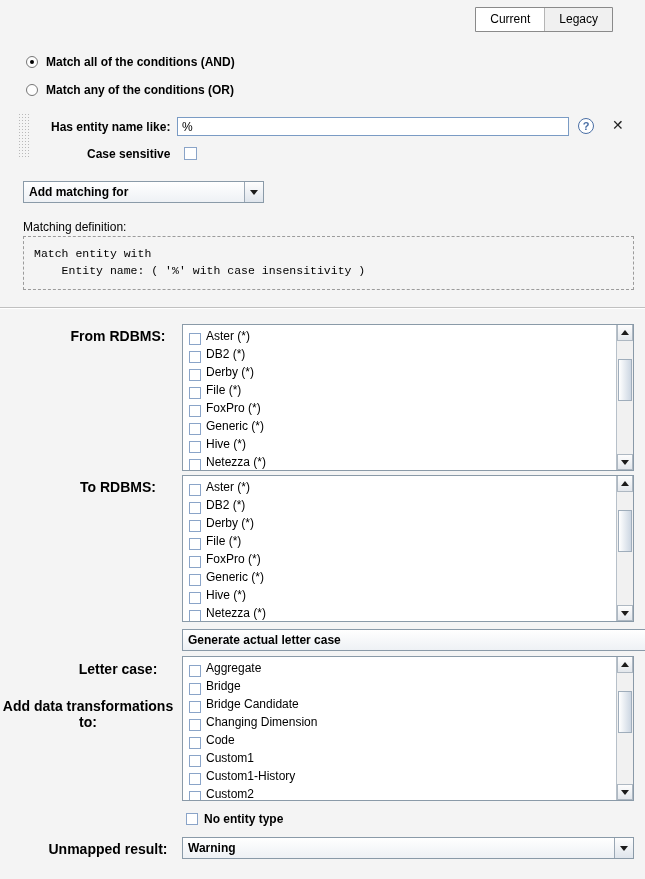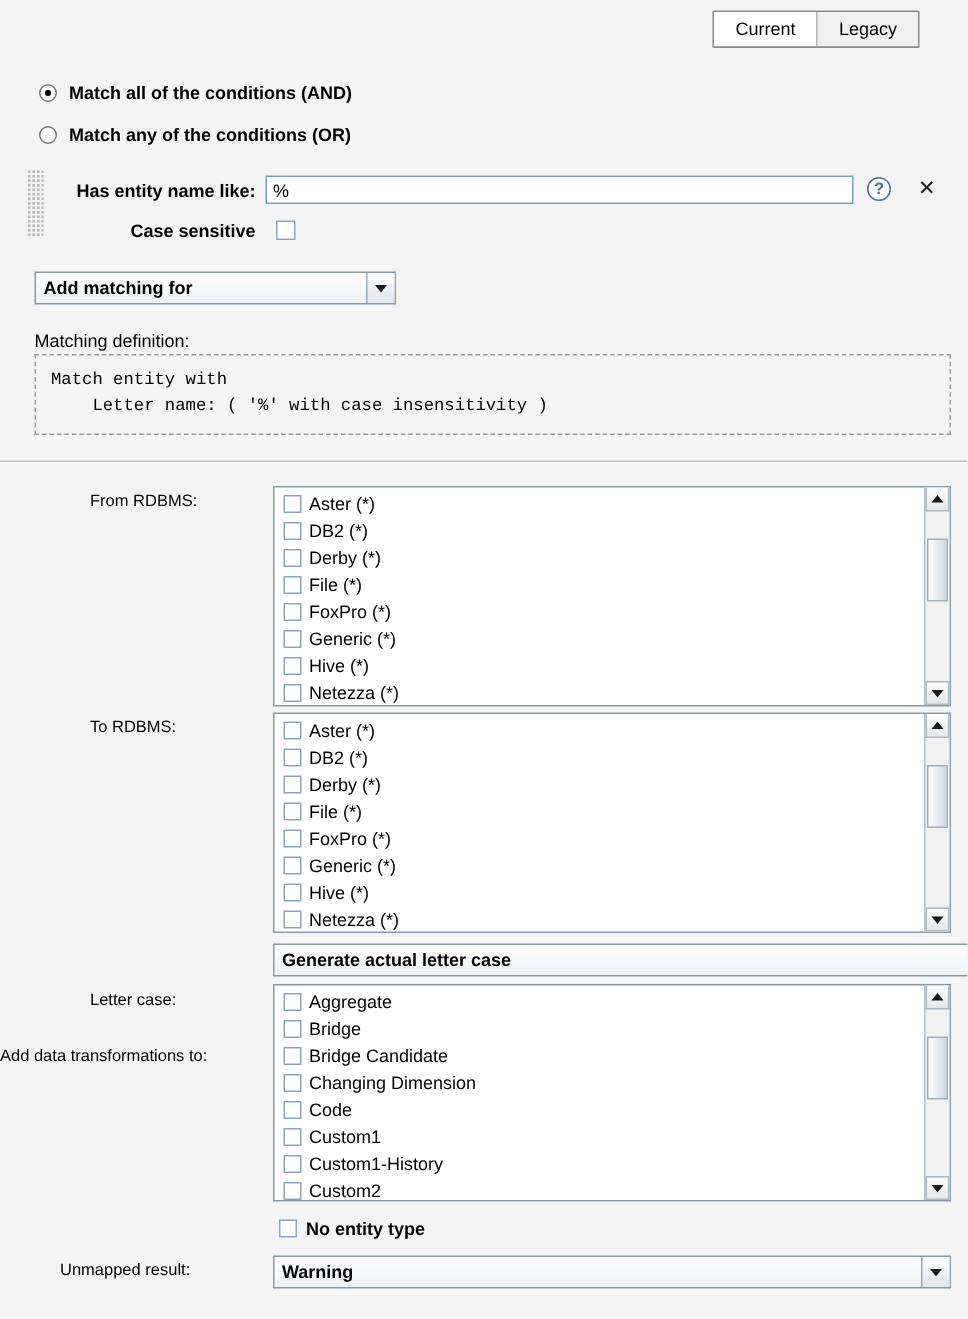--- a/index.html
+++ b/index.html
@@ -242,23 +242,23 @@
     top: 307px;
     width: 645px;
     height: 0;
     border-top: 1px solid #c0c0c0;
     border-bottom: 1px solid #ffffff;
   }
 
   
   .field-label {
     position: absolute;
-    font-size: 11px;
-    font-weight: normal;
-    text-align: left;
+    font-size: 14px;
+    font-weight: bold;
+    text-align: center;
   }
   #label-from-rdbms { left: 60px; top: 328px; width: 116px; }
   #label-to-rdbms   { left: 60px; top: 479px; width: 116px; }
   #label-letter-case{ left: 60px; top: 633px; width: 116px; margin-top: 28px; }
   #label-add-dt     { left: 0px;  top: 660px; width: 176px; margin-top: 38px; }
   #label-unmapped   { left: 40px; top: 841px; width: 136px; }
 
   
   .listbox {
     position: absolute;
@@ -274,21 +274,21 @@
   .list-items {
     position: absolute;
     left: 0;
     top: 0;
     right: 17px;
     bottom: 0;
     padding: 2px 0 0 6px;
   }
   .list-item {
     display: flex;
-    align-items: center;
+    align-items: flex-end;
     gap: 5px;
     height: 18px;
     font-size: 12px;
   }
   .list-item .lbl { line-height: 18px; }
 
   
   .vscroll {
     position: absolute;
     right: 0;
@@ -372,21 +372,21 @@
 
 <div class="combo" id="add-matching-combo">
   <span class="combo-text">Add matching for</span>
   <span class="combo-arrow">
       <span class="arrow-down"></span>
     </span>
 </div>
 
 <div class="md-title">Matching definition:</div>
 <div class="md-box">Match entity with
-    Letter name: ( '%' with case insensitivity )</div>
+    Entity name: ( '%' with case insensitivity )</div>
 
 <div class="divider"></div>
 
 <div class="field-label" id="label-from-rdbms">From RDBMS:</div>
 <div class="listbox" id="list-from">
   <div class="list-items">
     <div class="list-item">
         <span class="checkbox"></span>
         <span class="lbl">Aster (*)</span>
       </div>

